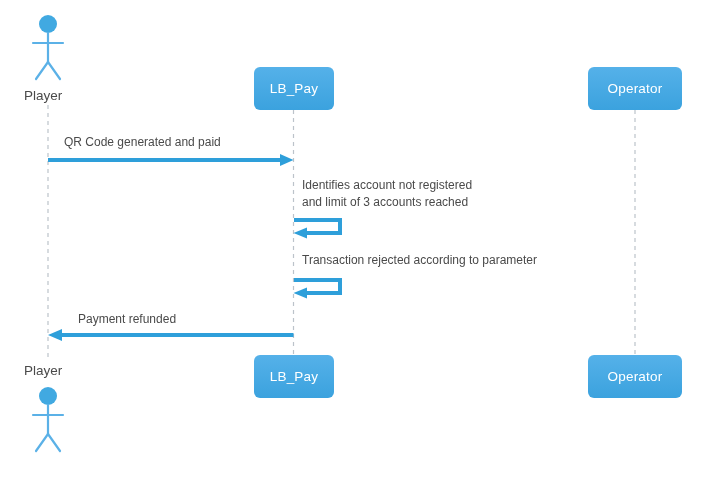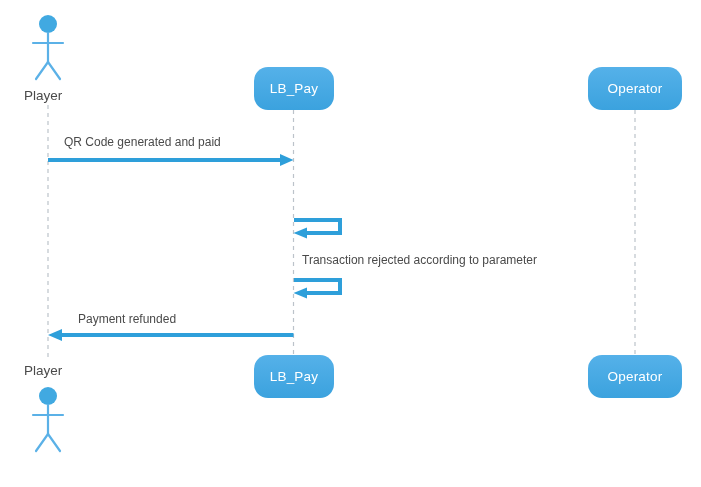--- a/index.html
+++ b/index.html
@@ -54,21 +54,21 @@
   }
   .actor-head{
     fill:var(--actor-blue,#41a9e1);
     stroke:none;
   }
   .participant-box{
     position:absolute;
     display:flex;
     align-items:center;
     justify-content:center;
-    border-radius:14px;
+    border-radius:6px;
     background:linear-gradient(180deg,var(--participant-fill-top,#55b1e9),var(--participant-fill-bottom,#3ba2de));
     color:var(--participant-text,#ffffff);
     font-size:13.5px;
     letter-spacing:.2px;
   }
   .actor-label{
     position:absolute;
     color:var(--message-text,#4a4a4a);
     font-size:13.5px;
     white-space:nowrap;
@@ -130,20 +130,24 @@
   </svg>
 
   <div class="actor-label" style="left:24px;top:88px;">Player</div>
 
   <div class="participant-box" style="left:254px;top:67px;width:80px;height:43px;">LB_Pay</div>
 
   <div class="participant-box" style="left:588px;top:67px;width:94px;height:43px;">Operator</div>
 
   <div class="message-label" style="left:64px;top:134px;">QR Code generated and paid</div>
 
+  <div class="message-label" style="left:302px;top:177px;">
+    <div>Identifies account not registered</div>
+    <div>and limit of 3 accounts reached</div>
+  </div>
 
   <div class="message-label" style="left:302px;top:252px;">Transaction rejected according to parameter</div>
 
   <div class="message-label" style="left:78px;top:311px;">Payment refunded</div>
 
   <div class="actor-label" style="left:24px;top:363px;">Player</div>
 
   <div class="participant-box" style="left:254px;top:355px;width:80px;height:43px;">LB_Pay</div>
 
   <div class="participant-box" style="left:588px;top:355px;width:94px;height:43px;">Operator</div>

